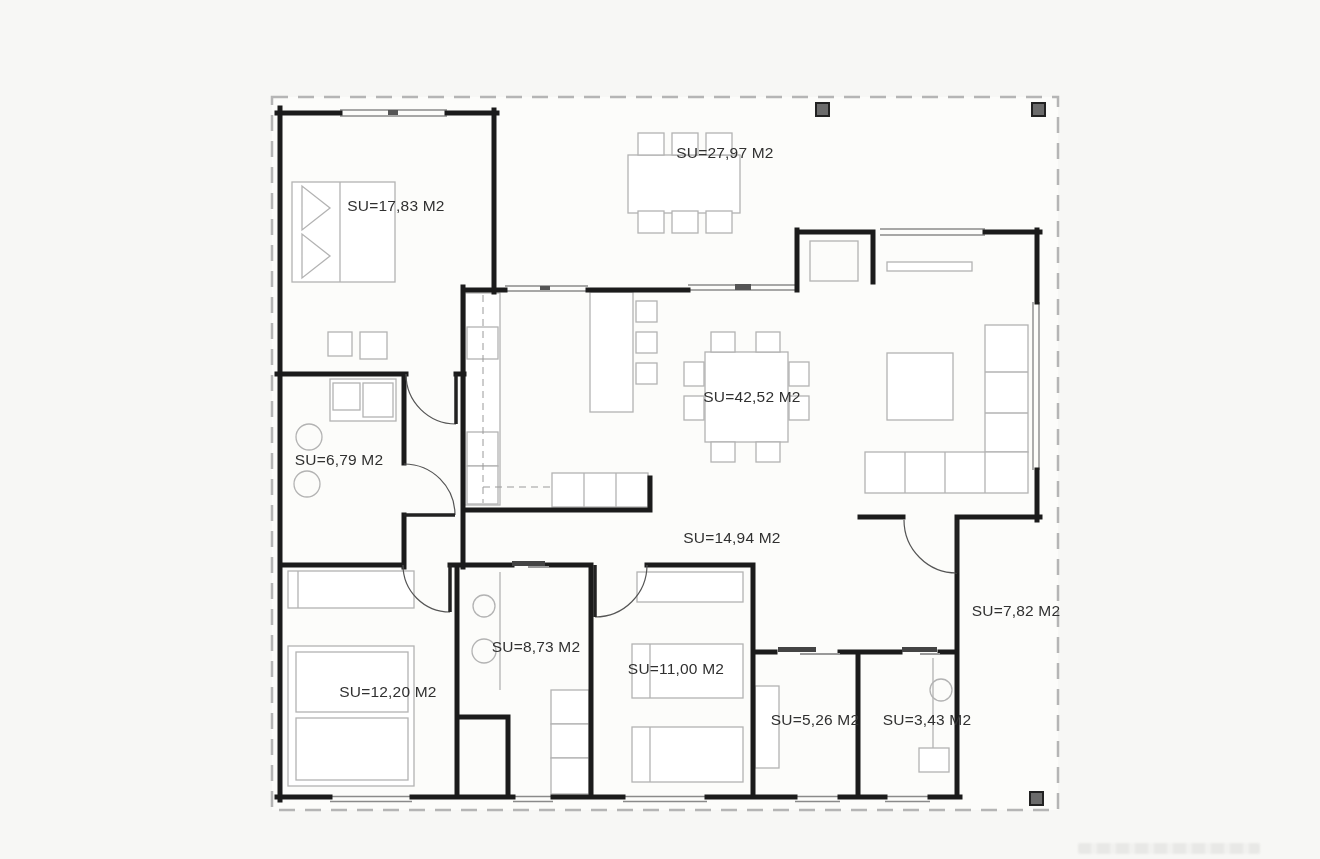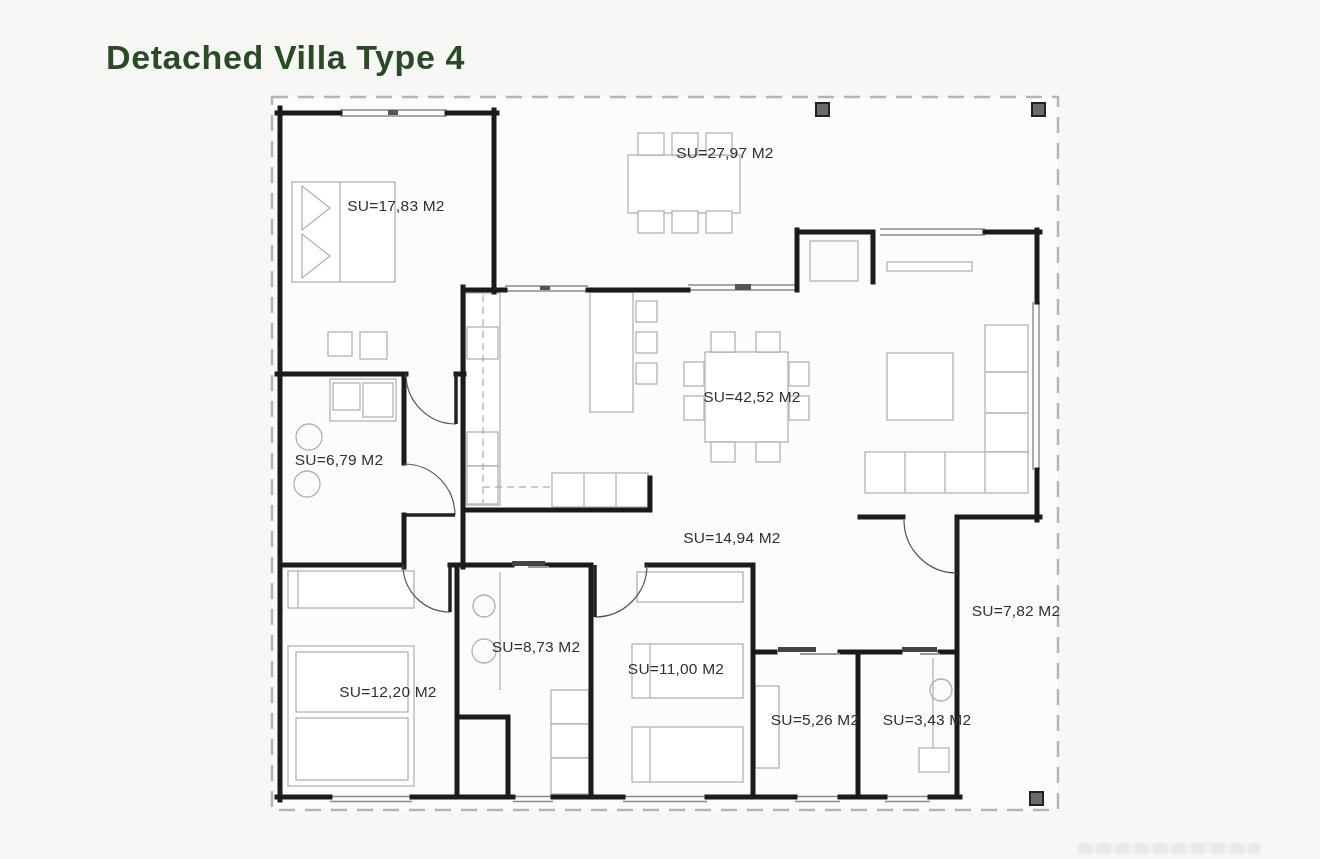--- a/index.html
+++ b/index.html
@@ -29,21 +29,20 @@
     position:absolute;left:1078px;top:843px;width:182px;height:11px;
     background:repeating-linear-gradient(90deg,#e6e6e4 0 13px,#f1f1ef 13px 19px);
     opacity:.85;filter:blur(1px);border-radius:2px;
   }
 </style>
 </head>
 <body>
 
 <div class="stage">
 
-  <div class="plan-title">Detached Villa Type 4</div>
 
   <svg width="1320" height="859" viewBox="0 0 1320 859">
 
     <g>
       <path d="M272,97 H1058 V810 H272 Z" fill="#fcfcfa" stroke="#b5b5b5" stroke-width="2.5" stroke-dasharray="16 10"></path>
     </g>
 
     <g fill="#6b6b6b" stroke="#222" stroke-width="2">
       <rect x="816" y="103" width="13" height="13"></rect>
       <rect x="1032" y="103" width="13" height="13"></rect>

